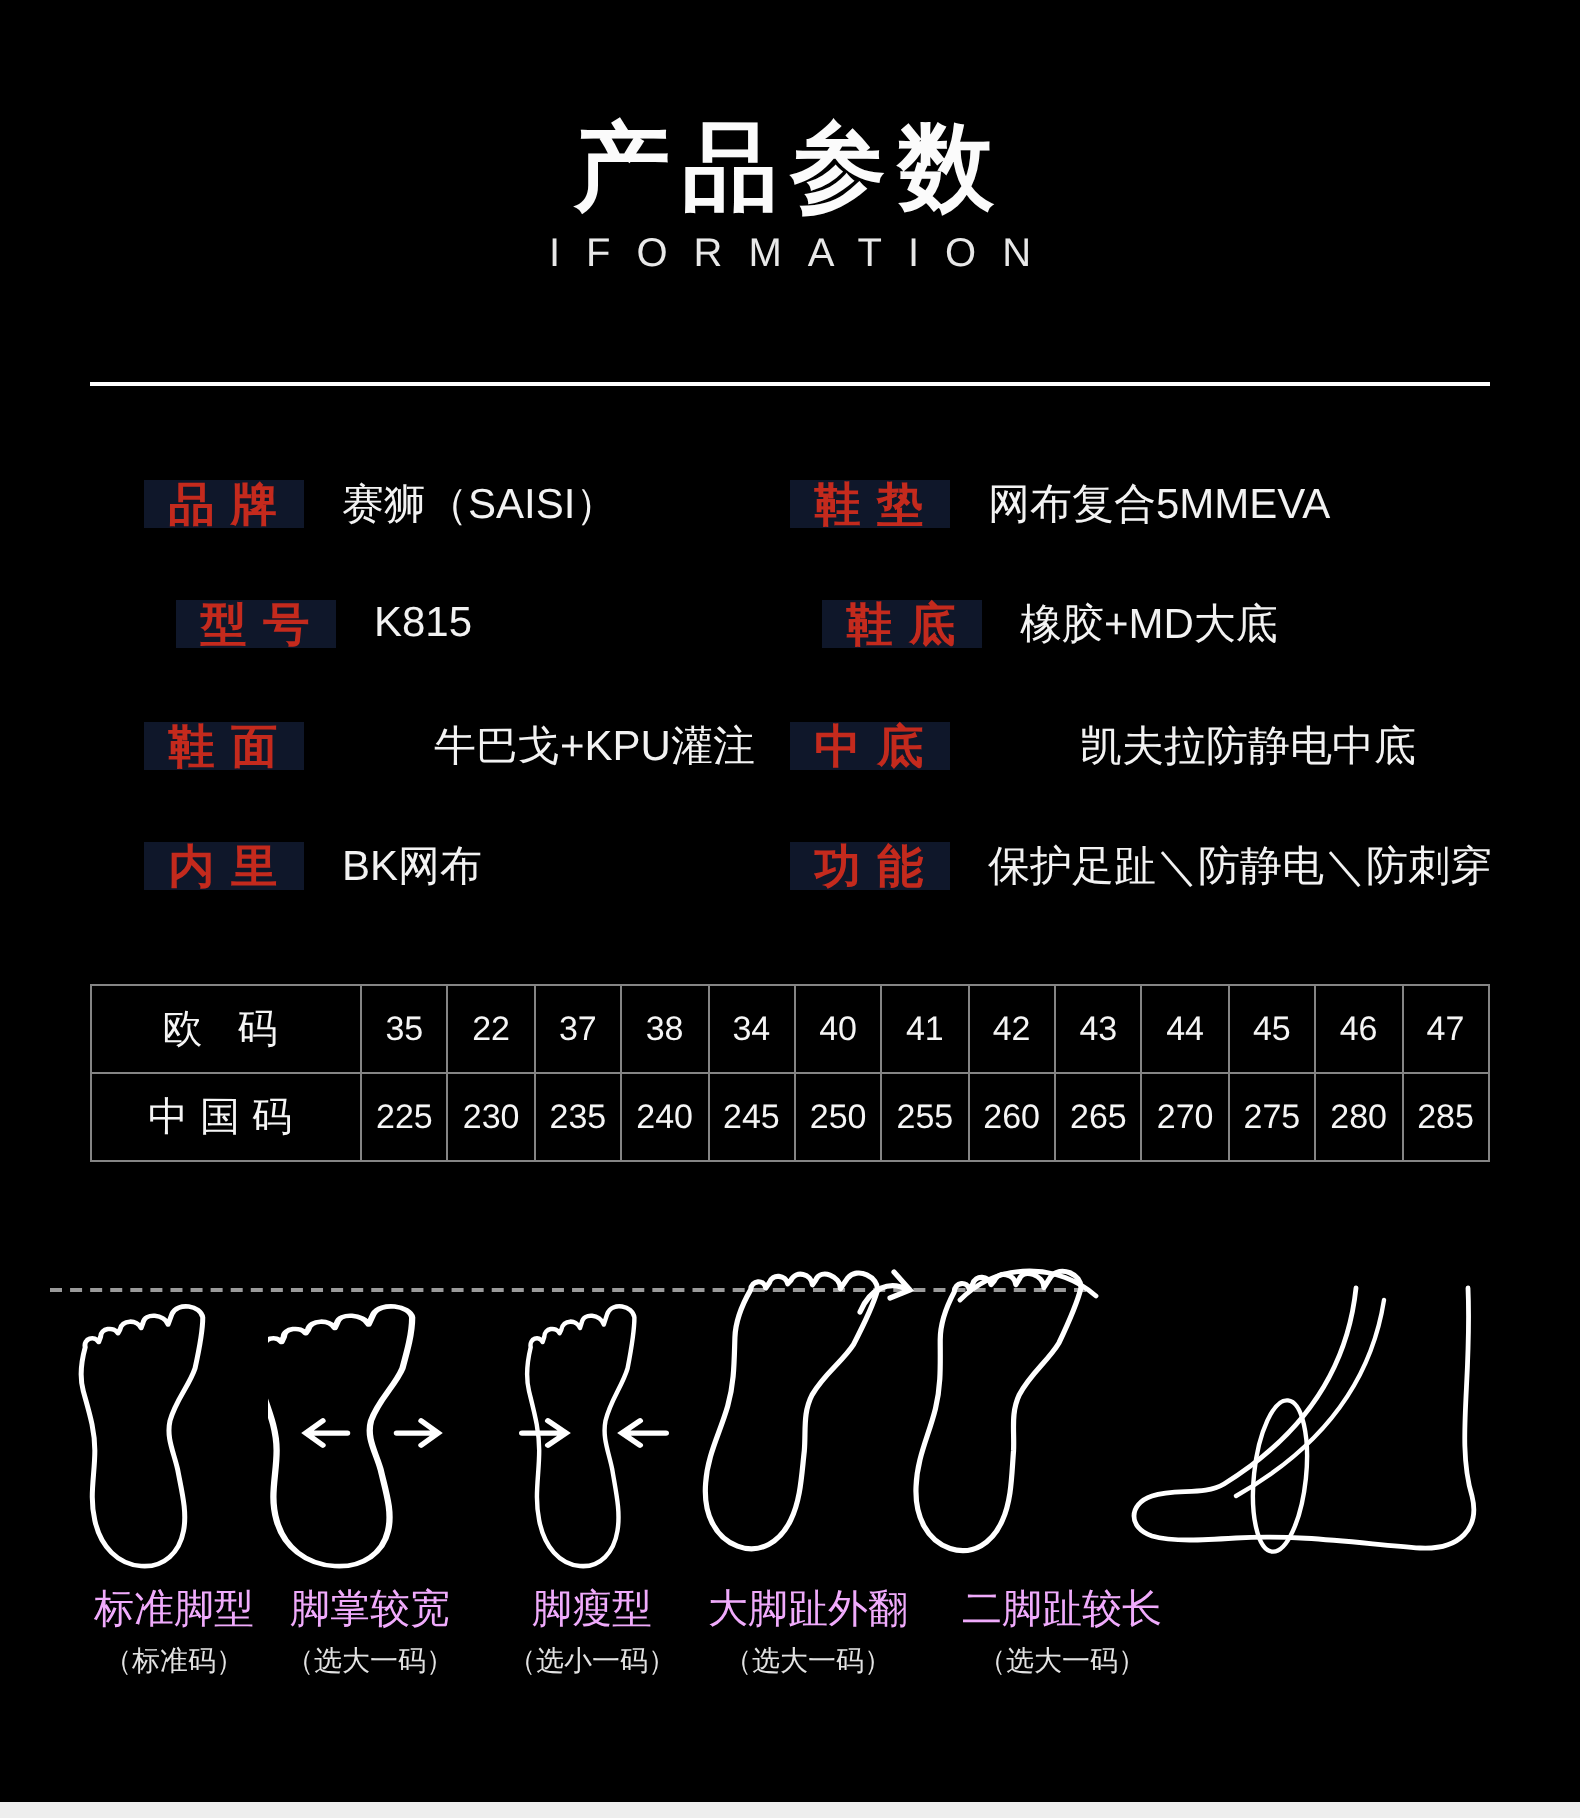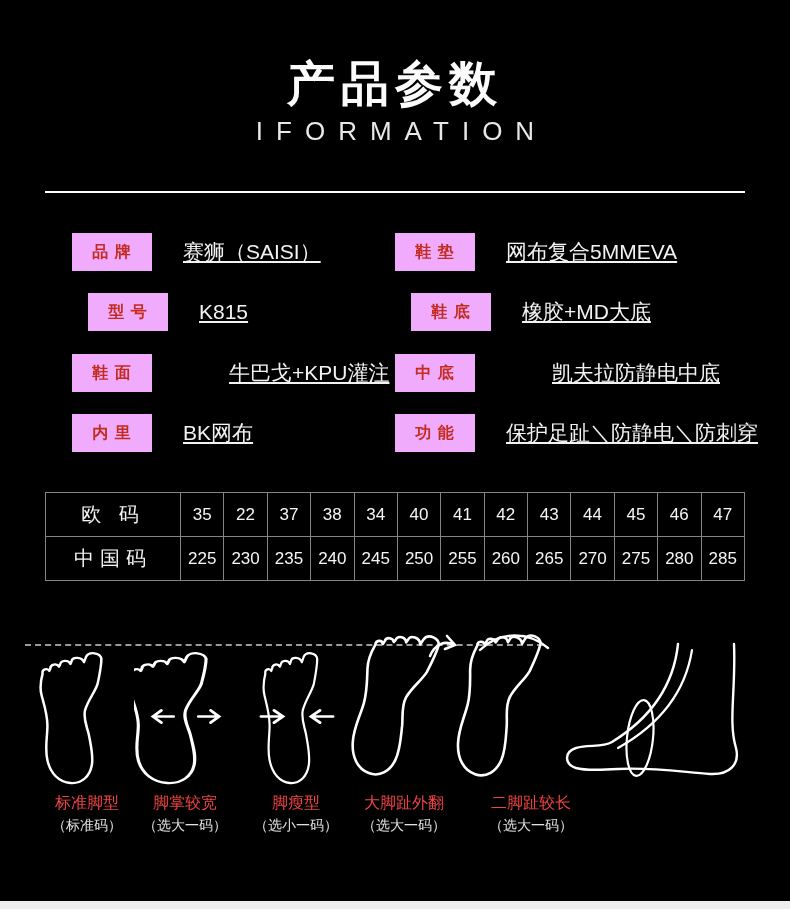--- a/index.html
+++ b/index.html
@@ -15,42 +15,42 @@
   
   .title{
     position:absolute;top:52px;left:0;width:100%;
     text-align:center;
     font-size:48px;font-weight:bold;letter-spacing:6px;
     color:#fbfbfb;
   }
   .subtitle{
     position:absolute;top:116px;left:0;width:100%;
     text-align:center;
-    font-size:26px;letter-spacing:13px;text-indent:13px;
+    font-size:20px;letter-spacing:13px;text-indent:13px;
     color:#e8e8e8;
   }
   .divider{
     position:absolute;top:191px;left:45px;width:700px;height:2px;
     background:#fdfdfd;
   }
   
   .spec-row{position:absolute;display:flex;align-items:center;height:38px;}
   .col-left{left:72px;}
   .col-right{left:395px;}
   .r0{top:233px;} .r1{top:293px;padding-left:16px;} .r2{top:354px;gap:46px;} .r3{top:414px;}
   .badge{
-    width:80px;height:38px;
-    background:#f0abfc;color:#C42A1D;
-    font-size:16px;font-weight:bold;
+    width:80px;height:24px;
+    background:#0f172a;color:#C42A1D;
+    font-size:23px;font-weight:bold;
     display:flex;align-items:center;justify-content:center;
     letter-spacing:1px;flex:none;
   }
   .spec-value{
-    margin-left:31px;
-    font-size:21px;color:#f2f2f2;white-space:nowrap;text-decoration:underline;
+    margin-left:19px;
+    font-size:21px;color:#f2f2f2;white-space:nowrap;
   }
   
   .size-table{
     position:absolute;left:45px;top:492px;width:700px;
     border-collapse:collapse;table-layout:fixed;
   }
   .size-table th,.size-table td{
     border:1px solid #858585;
     height:43px;text-align:center;vertical-align:middle;
     color:#f5f5f5;font-weight:normal;padding:0;
@@ -59,21 +59,21 @@
   .size-table td{font-size:17px;margin-left:19px;}
   
   .dashed-line{
     position:absolute;left:25px;top:644px;width:518px;height:0;
     border-top:2px dashed #9a9a9a;
   }
   .foot-fig{position:absolute;}
   .foot-fig svg{display:block;}
   .foot-stroke{stroke:#fff;stroke-width:2.6;fill:none;stroke-linecap:round;stroke-linejoin:round;}
   .foot-label{position:absolute;text-align:center;line-height:1.25;}
-  .foot-label .name{font-size:16px;color:#ef4444;display:block;}
+  .foot-label .name{font-size:20px;color:#f0abfc;display:block;}
   .foot-label .note{font-size:14px;color:#e2e2e2;display:block;margin-top:4px;}
   
   .bottom-strip{
     position:absolute;left:0;bottom:0;width:100%;height:8px;
     background:#eeeeee;
   }
 </style>
 </head>
 <body>
 

